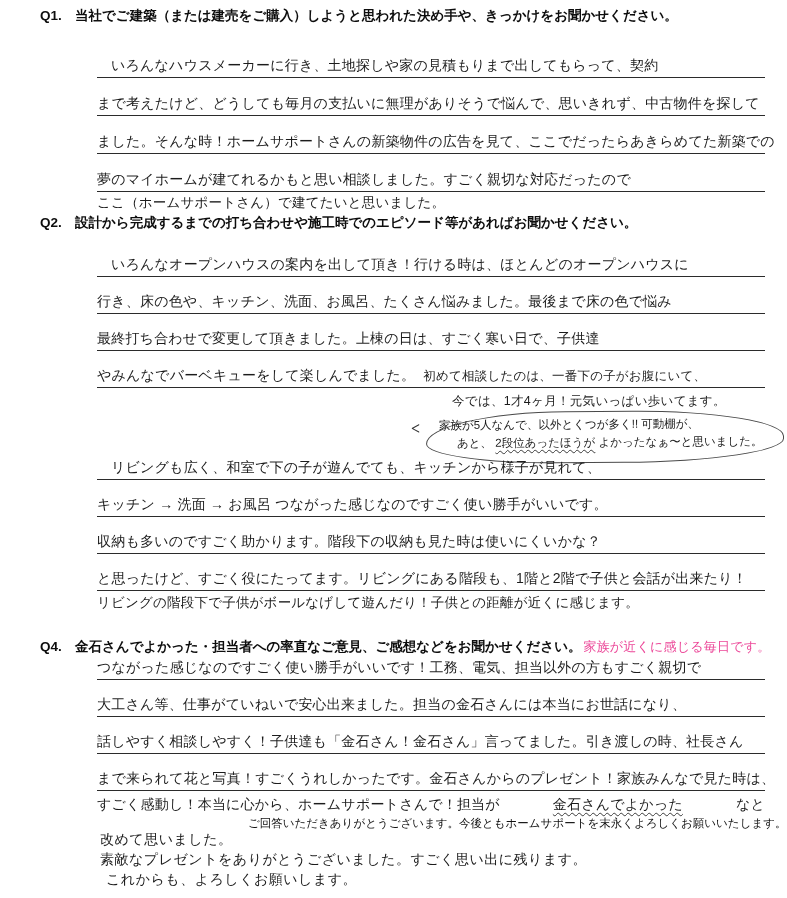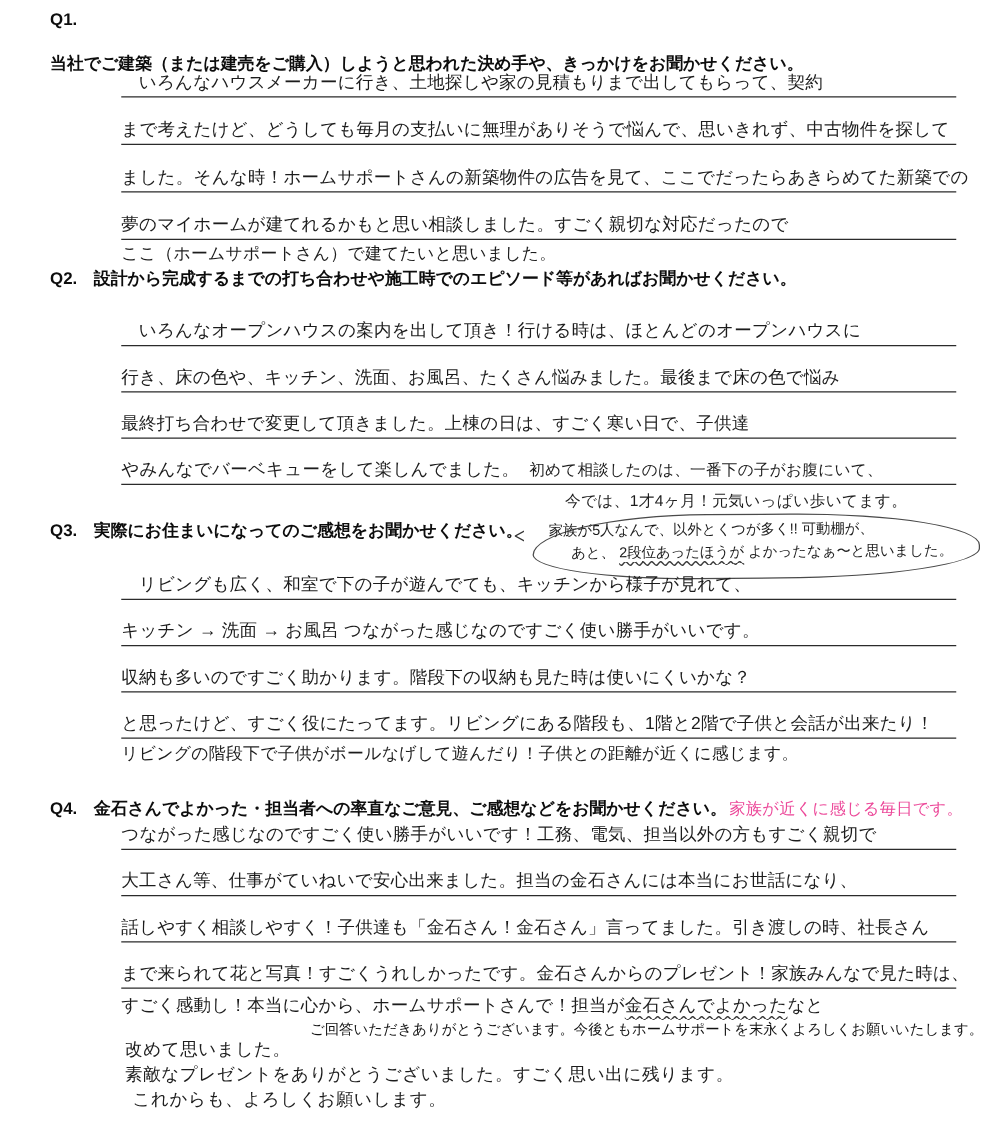--- a/index.html
+++ b/index.html
@@ -50,21 +50,21 @@
   }
   .closing{position:absolute;left:100px;top:831px;}
   .closing .cl{height:20px;font-size:14px;color:#1c1c1c;white-space:nowrap;letter-spacing:0.5px;}
   .closing .cl:last-child{padding-left:6px;}
 </style>
 </head>
 <body>
 
 <div class="page">
 
-  <div class="q-header" style="top:8px;flex-direction:column;">
+  <div class="q-header" style="top:8px;">
     <span class="q-num">Q1.</span>
     <span>当社でご建築（または建売をご購入）しようと思われた決め手や、きっかけをお聞かせください。</span>
   </div>
   <div class="ans" style="top:40px;">
     <div class="line h38 indent">いろんなハウスメーカーに行き、土地探しや家の見積もりまで出してもらって、契約</div>
     <div class="line h38">まで考えたけど、どうしても毎月の支払いに無理がありそうで悩んで、思いきれず、中古物件を探して</div>
     <div class="line h38">ました。そんな時！ホームサポートさんの新築物件の広告を見て、ここでだったらあきらめてた新築での</div>
     <div class="line h38">夢のマイホームが建てれるかもと思い相談しました。すごく親切な対応だったので</div>
     <div class="line squeeze" style="height:21px;">ここ（ホームサポートさん）で建てたいと思いました。</div>
   </div>
@@ -77,24 +77,20 @@
     <div class="line indent">いろんなオープンハウスの案内を出して頂き！行ける時は、ほとんどのオープンハウスに</div>
     <div class="line">行き、床の色や、キッチン、洗面、お風呂、たくさん悩みました。最後まで床の色で悩み</div>
     <div class="line">最終打ち合わせで変更して頂きました。上棟の日は、すごく寒い日で、子供達</div>
     <div class="line">
       <span>やみんなでバーベキューをして楽しんでました。</span>
       <span class="small-append">初めて相談したのは、一番下の子がお腹にいて、</span>
     </div>
   </div>
   <div class="side-note" style="left:452px;top:393px;">今では、1才4ヶ月！元気いっぱい歩いてます。</div>
 
-  <div class="q-header" style="top:417px;">
-    <span class="q-num">Q3.</span>
-    <span>実際にお住まいになってのご感想をお聞かせください。</span>
-  </div>
   <span class="circle-arrow">＜</span>
   <div class="circle-note">
     <div>家族が5人なんで、以外とくつが多く!! 可動棚が、</div>
     <div class="l2">
       <span>あと、</span>
       <span class="wavy">2段位あったほうが</span>
       <span>よかったなぁ〜と思いました。</span>
     </div>
   </div>
   <div class="ans" style="top:443px;">
@@ -108,21 +104,21 @@
   <div class="q-header" style="top:639px;">
     <span class="q-num">Q4.</span>
     <span>金石さんでよかった・担当者への率直なご意見、ご感想などをお聞かせください。</span>
     <span class="hand" style="font-weight:normal;font-size:13px;padding-left:2px;">家族が近くに感じる毎日です。</span>
   </div>
   <div class="ans" style="top:643px;">
     <div class="line">つながった感じなのですごく使い勝手がいいです！工務、電気、担当以外の方もすごく親切で</div>
     <div class="line">大工さん等、仕事がていねいで安心出来ました。担当の金石さんには本当にお世話になり、</div>
     <div class="line">話しやすく相談しやすく！子供達も「金石さん！金石さん」言ってました。引き渡しの時、社長さん</div>
     <div class="line">まで来られて花と写真！すごくうれしかったです。金石さんからのプレゼント！家族みんなで見た時は、</div>
-    <div class="line squeeze" style="height:24px;font-size:14px;">
+    <div class="line squeeze" style="height:24px;font-size:14px;justify-content:space-between;">
       <span>すごく感動し！本当に心から、ホームサポートさんで！担当が</span>
       <span class="wavy">金石さんでよかった</span>
       <span>なと</span>
     </div>
   </div>
   <div class="printed-thanks">ご回答いただきありがとうございます。今後ともホームサポートを末永くよろしくお願いいたします。</div>
   <div class="closing">
     <div class="cl">改めて思いました。</div>
     <div class="cl">素敵なプレゼントをありがとうございました。すごく思い出に残ります。</div>
     <div class="cl">これからも、よろしくお願いします。</div>

